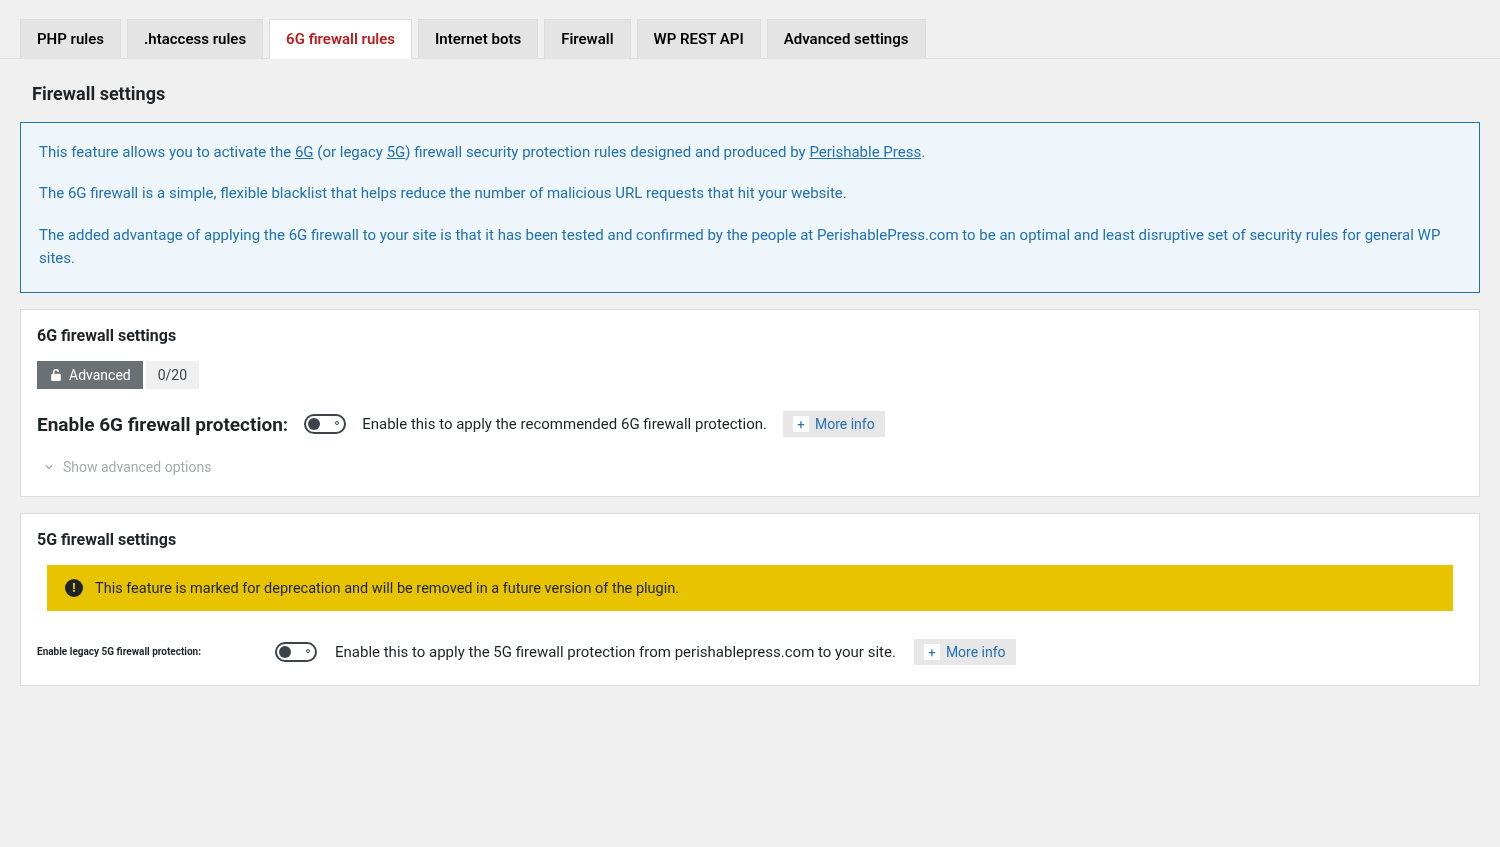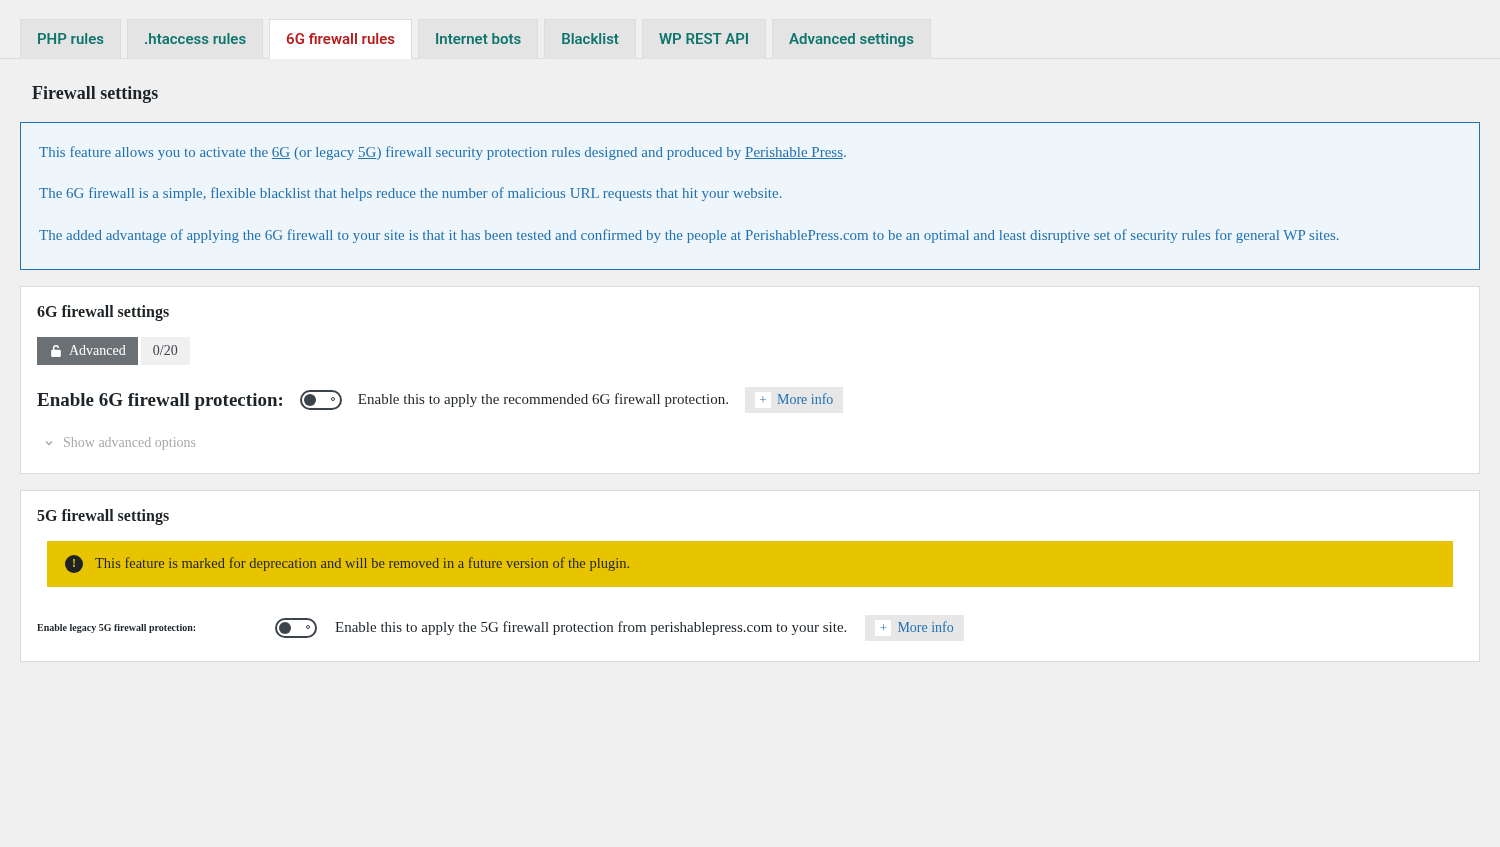--- a/index.html
+++ b/index.html
@@ -14,33 +14,33 @@
     display: flex;
     gap: 6px;
     padding: 18px 20px 0 20px;
     border-bottom: 1px solid #dcdcde;
   }
   .tab {
     padding: 10px 16px;
     background: #e4e4e4;
     border: 1px solid #dcdcde;
     border-bottom: none;
-    color: #0f766e;
+    color: #000000;
     font-weight: 600;
     font-size: 15px;
     cursor: pointer;
     position: relative;
     top: 1px;
   }
   .tab.active {
     background: #fff;
     border-bottom: 1px solid #fff;
     color: #b91c1c;
   }
-  .content { padding: 20px; font-family: Liberation Serif, serif; }
+  .content { padding: 20px; }
   .page-title {
     font-size: 18px;
     font-weight: 700;
     margin: 4px 0 18px 12px;
   }
   .info-box {
     border: 1px solid #2271b1;
     background: #eef6fb;
     padding: 18px 18px 4px 18px;
     color: #2271b1;
@@ -196,21 +196,21 @@
   svg.chev { width: 12px; height: 12px; }
 </style>
 </head>
 <body>
 
 <div class="tabs">
   <div class="tab">PHP rules</div>
   <div class="tab">.htaccess rules</div>
   <div class="tab active">6G firewall rules</div>
   <div class="tab">Internet bots</div>
-  <div class="tab">Blacklist</div>
+  <div class="tab">Firewall</div>
   <div class="tab">WP REST API</div>
   <div class="tab">Advanced settings</div>
 </div>
 
 <div class="content">
 
   <h2 class="page-title">Firewall settings</h2>
 
   <div class="info-box">
     <p>

